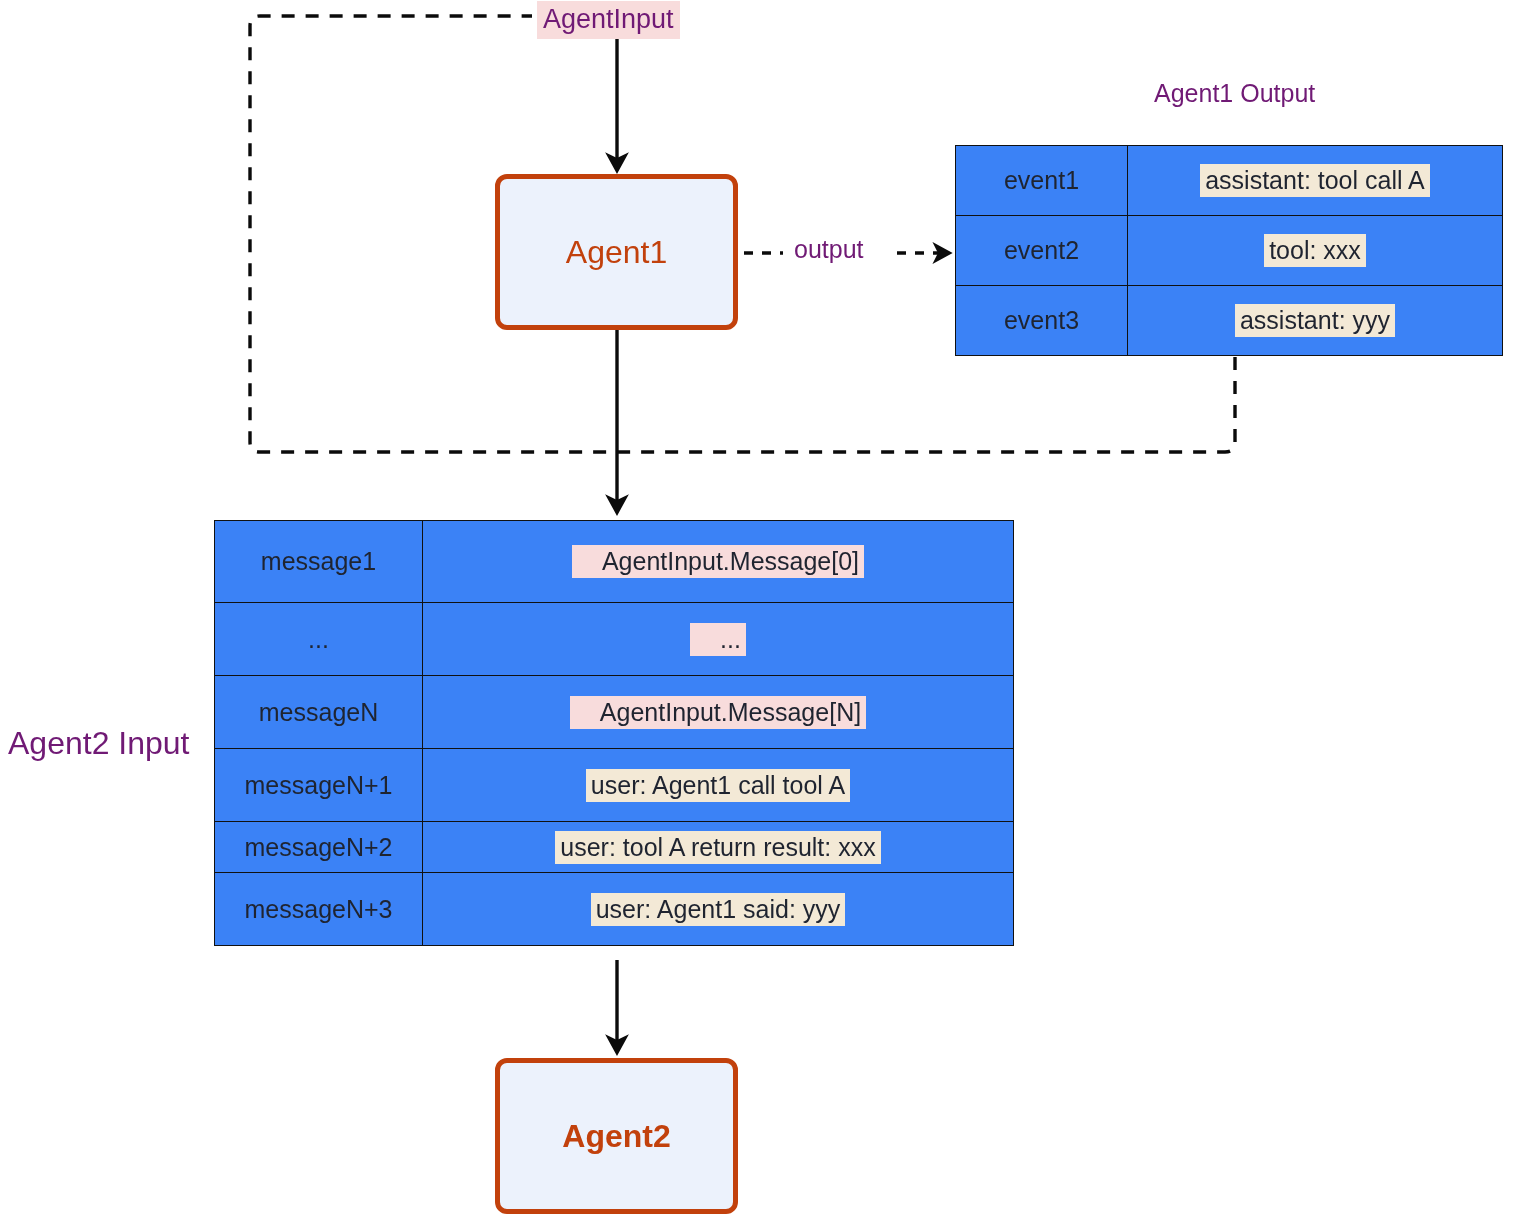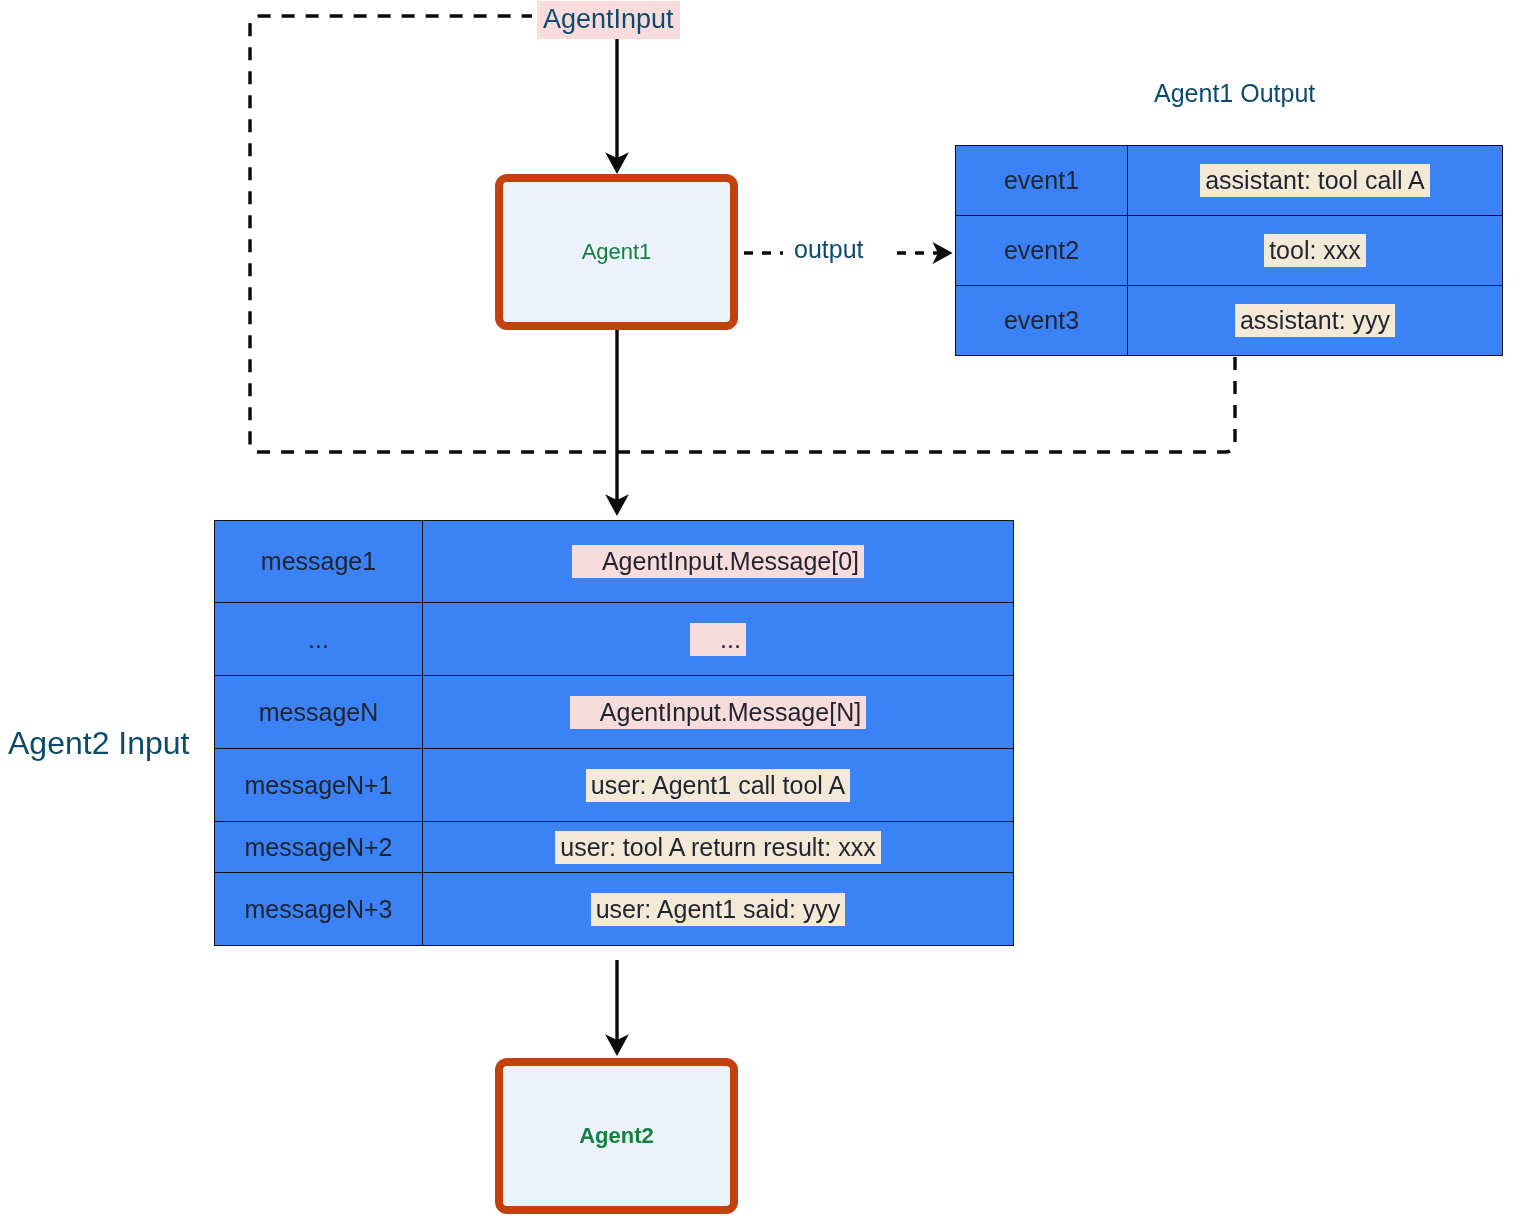--- a/index.html
+++ b/index.html
@@ -24,27 +24,27 @@
     top: 0;
     width: 1520px;
     height: 1224px;
     pointer-events: none;
   }
 
   
   .agent-node {
     position: absolute;
     background: #ECF2FC;
-    border: 8px solid #c2410c;
+    border: 5px solid #c2410c;
     border-radius: 12px;
     display: flex;
     align-items: center;
     justify-content: center;
-    font-size: 22px;
-    color: #15803d;
+    font-size: 32px;
+    color: #c2410c;
     box-sizing: border-box;
   }
 
   
   .grid-table {
     position: absolute;
     border-collapse: collapse;
     table-layout: fixed;
     background: #3b82f6;
   }
@@ -65,21 +65,21 @@
     padding: 2px 5px 3px 5px;
     white-space: nowrap;
   }
   .hl-pink { background: #F8DCDC; padding-left: 30px; }
   .hl-beige { background: #F3E9D6; }
 
   
   .float-label {
     position: absolute;
     font-size: 25px;
-    color: #0c4a6e;
+    color: #701a75;
     white-space: nowrap;
     text-align: right;
   }
   #agentinput-label {
     top: 1px;
     left: 537px;
     font-size: 27px;
     padding: 3px 6px 4px 6px;
     background: #F8DCDC;
   }

